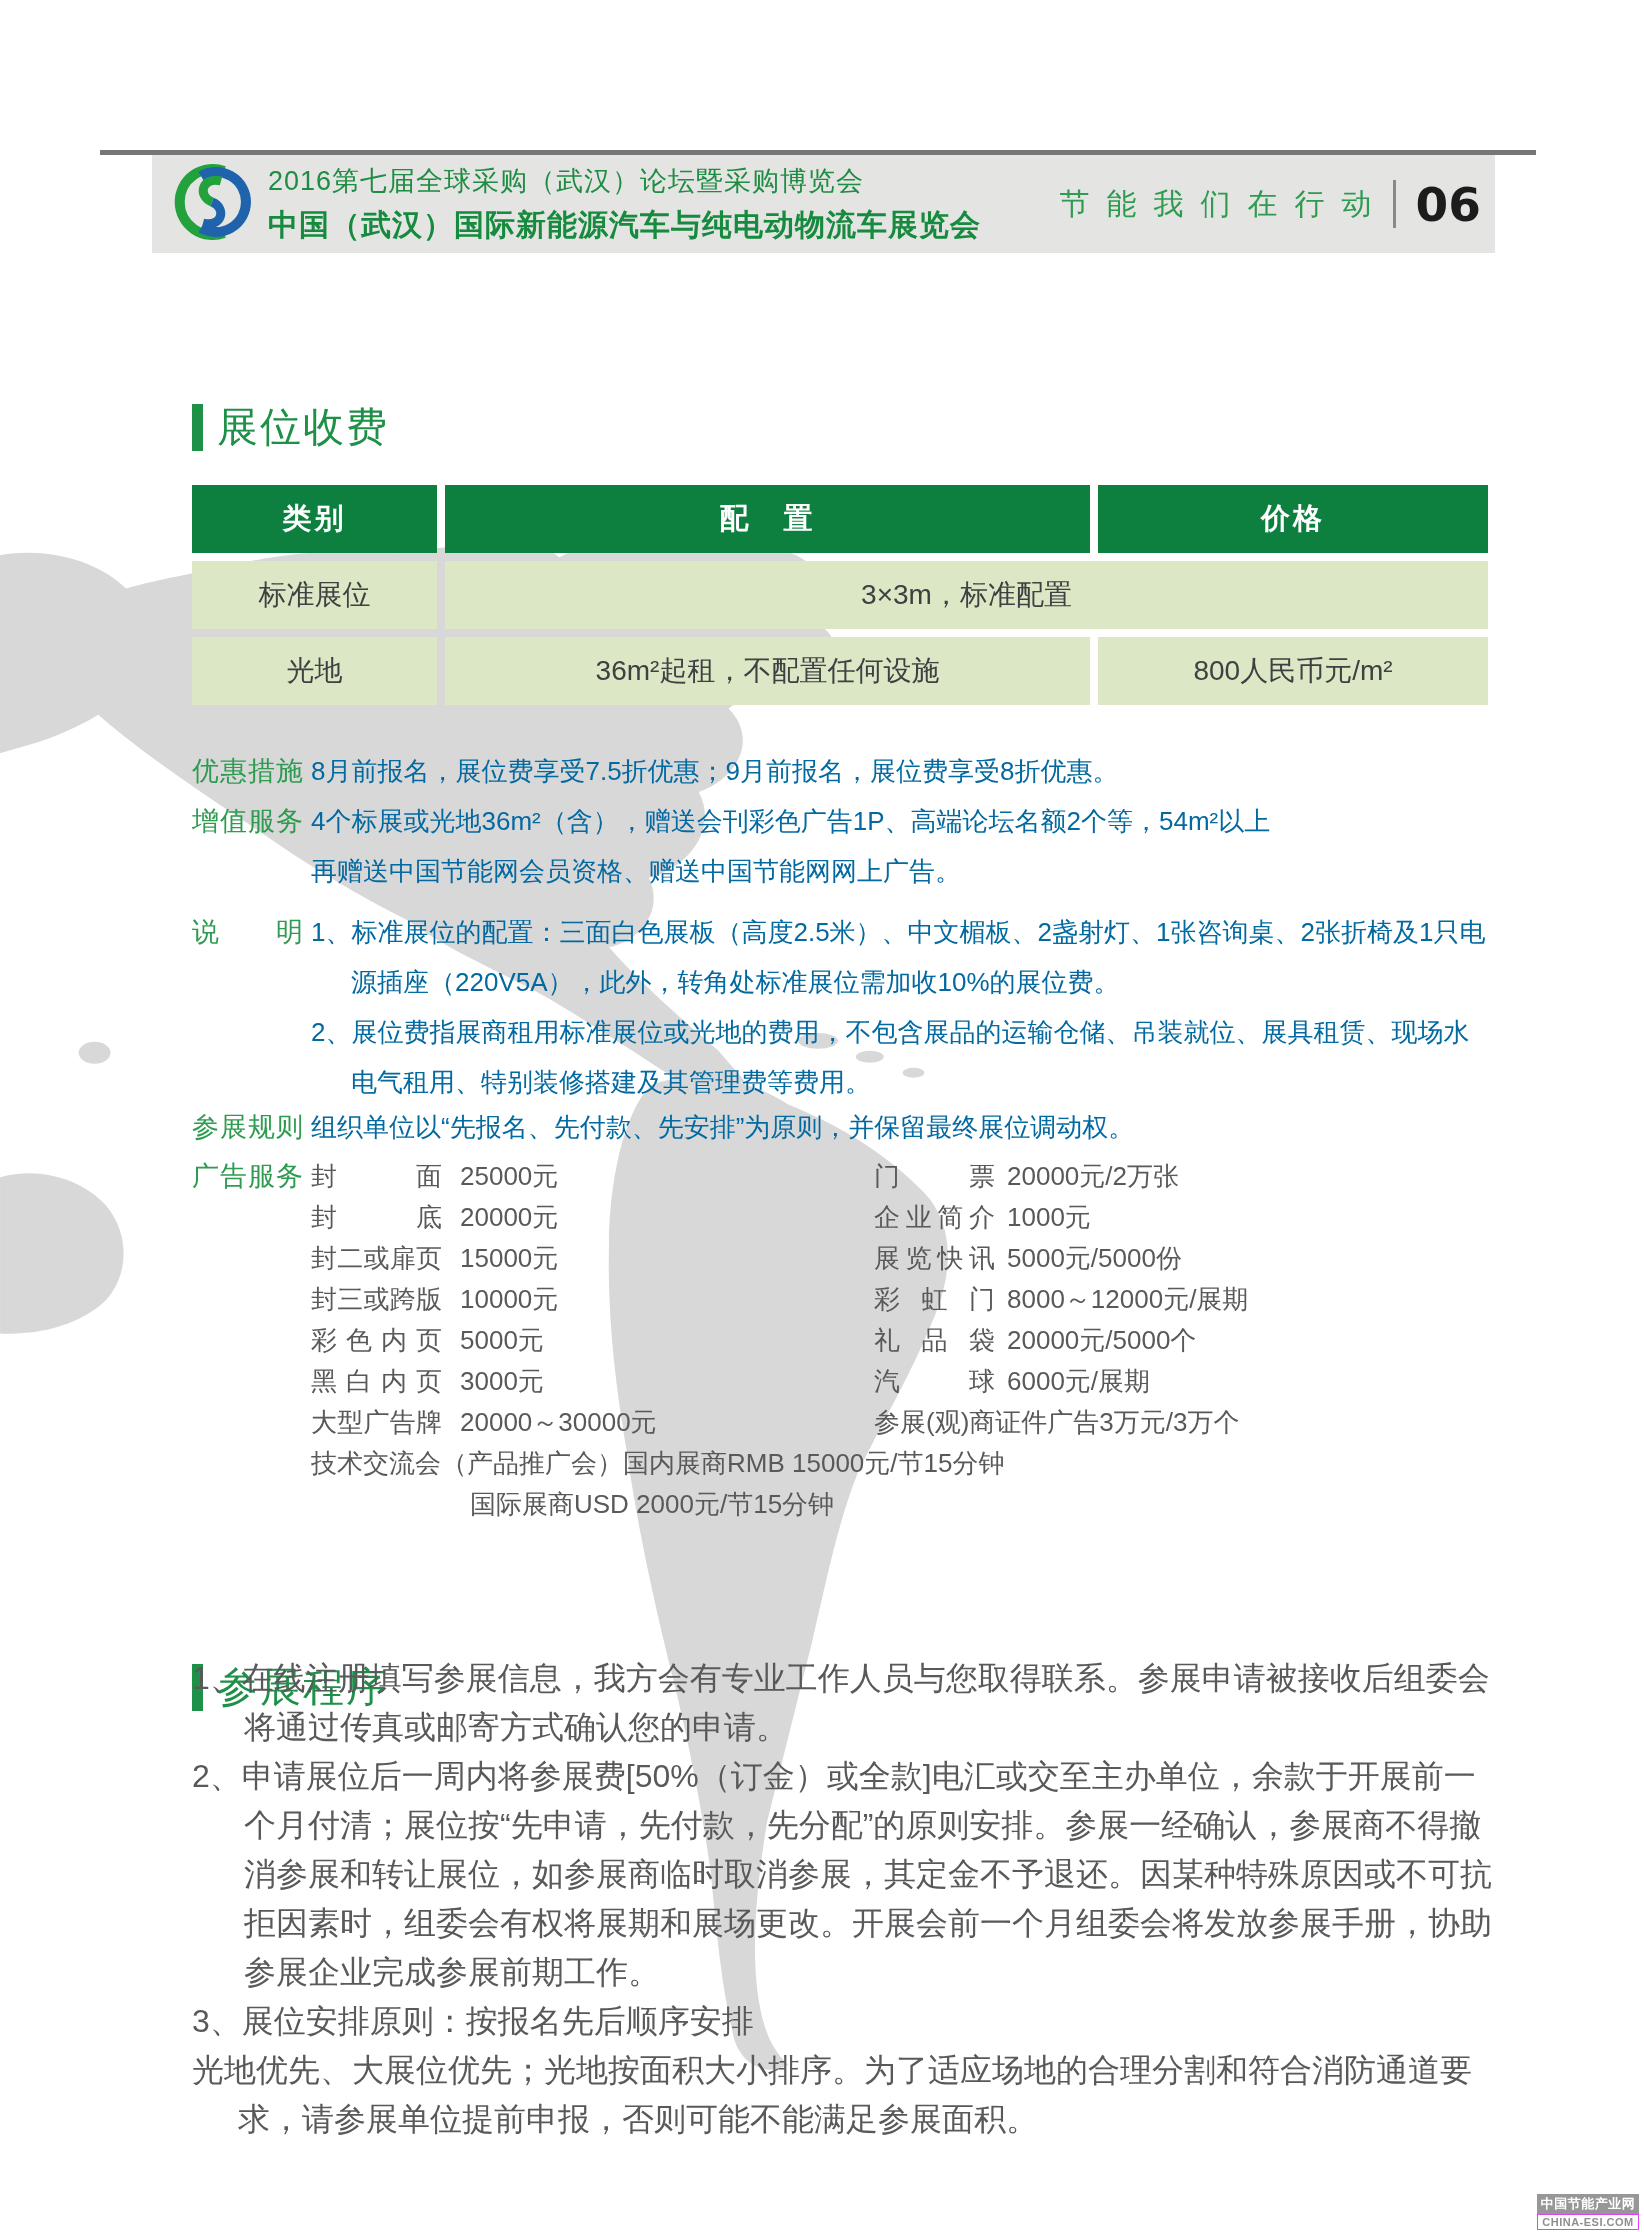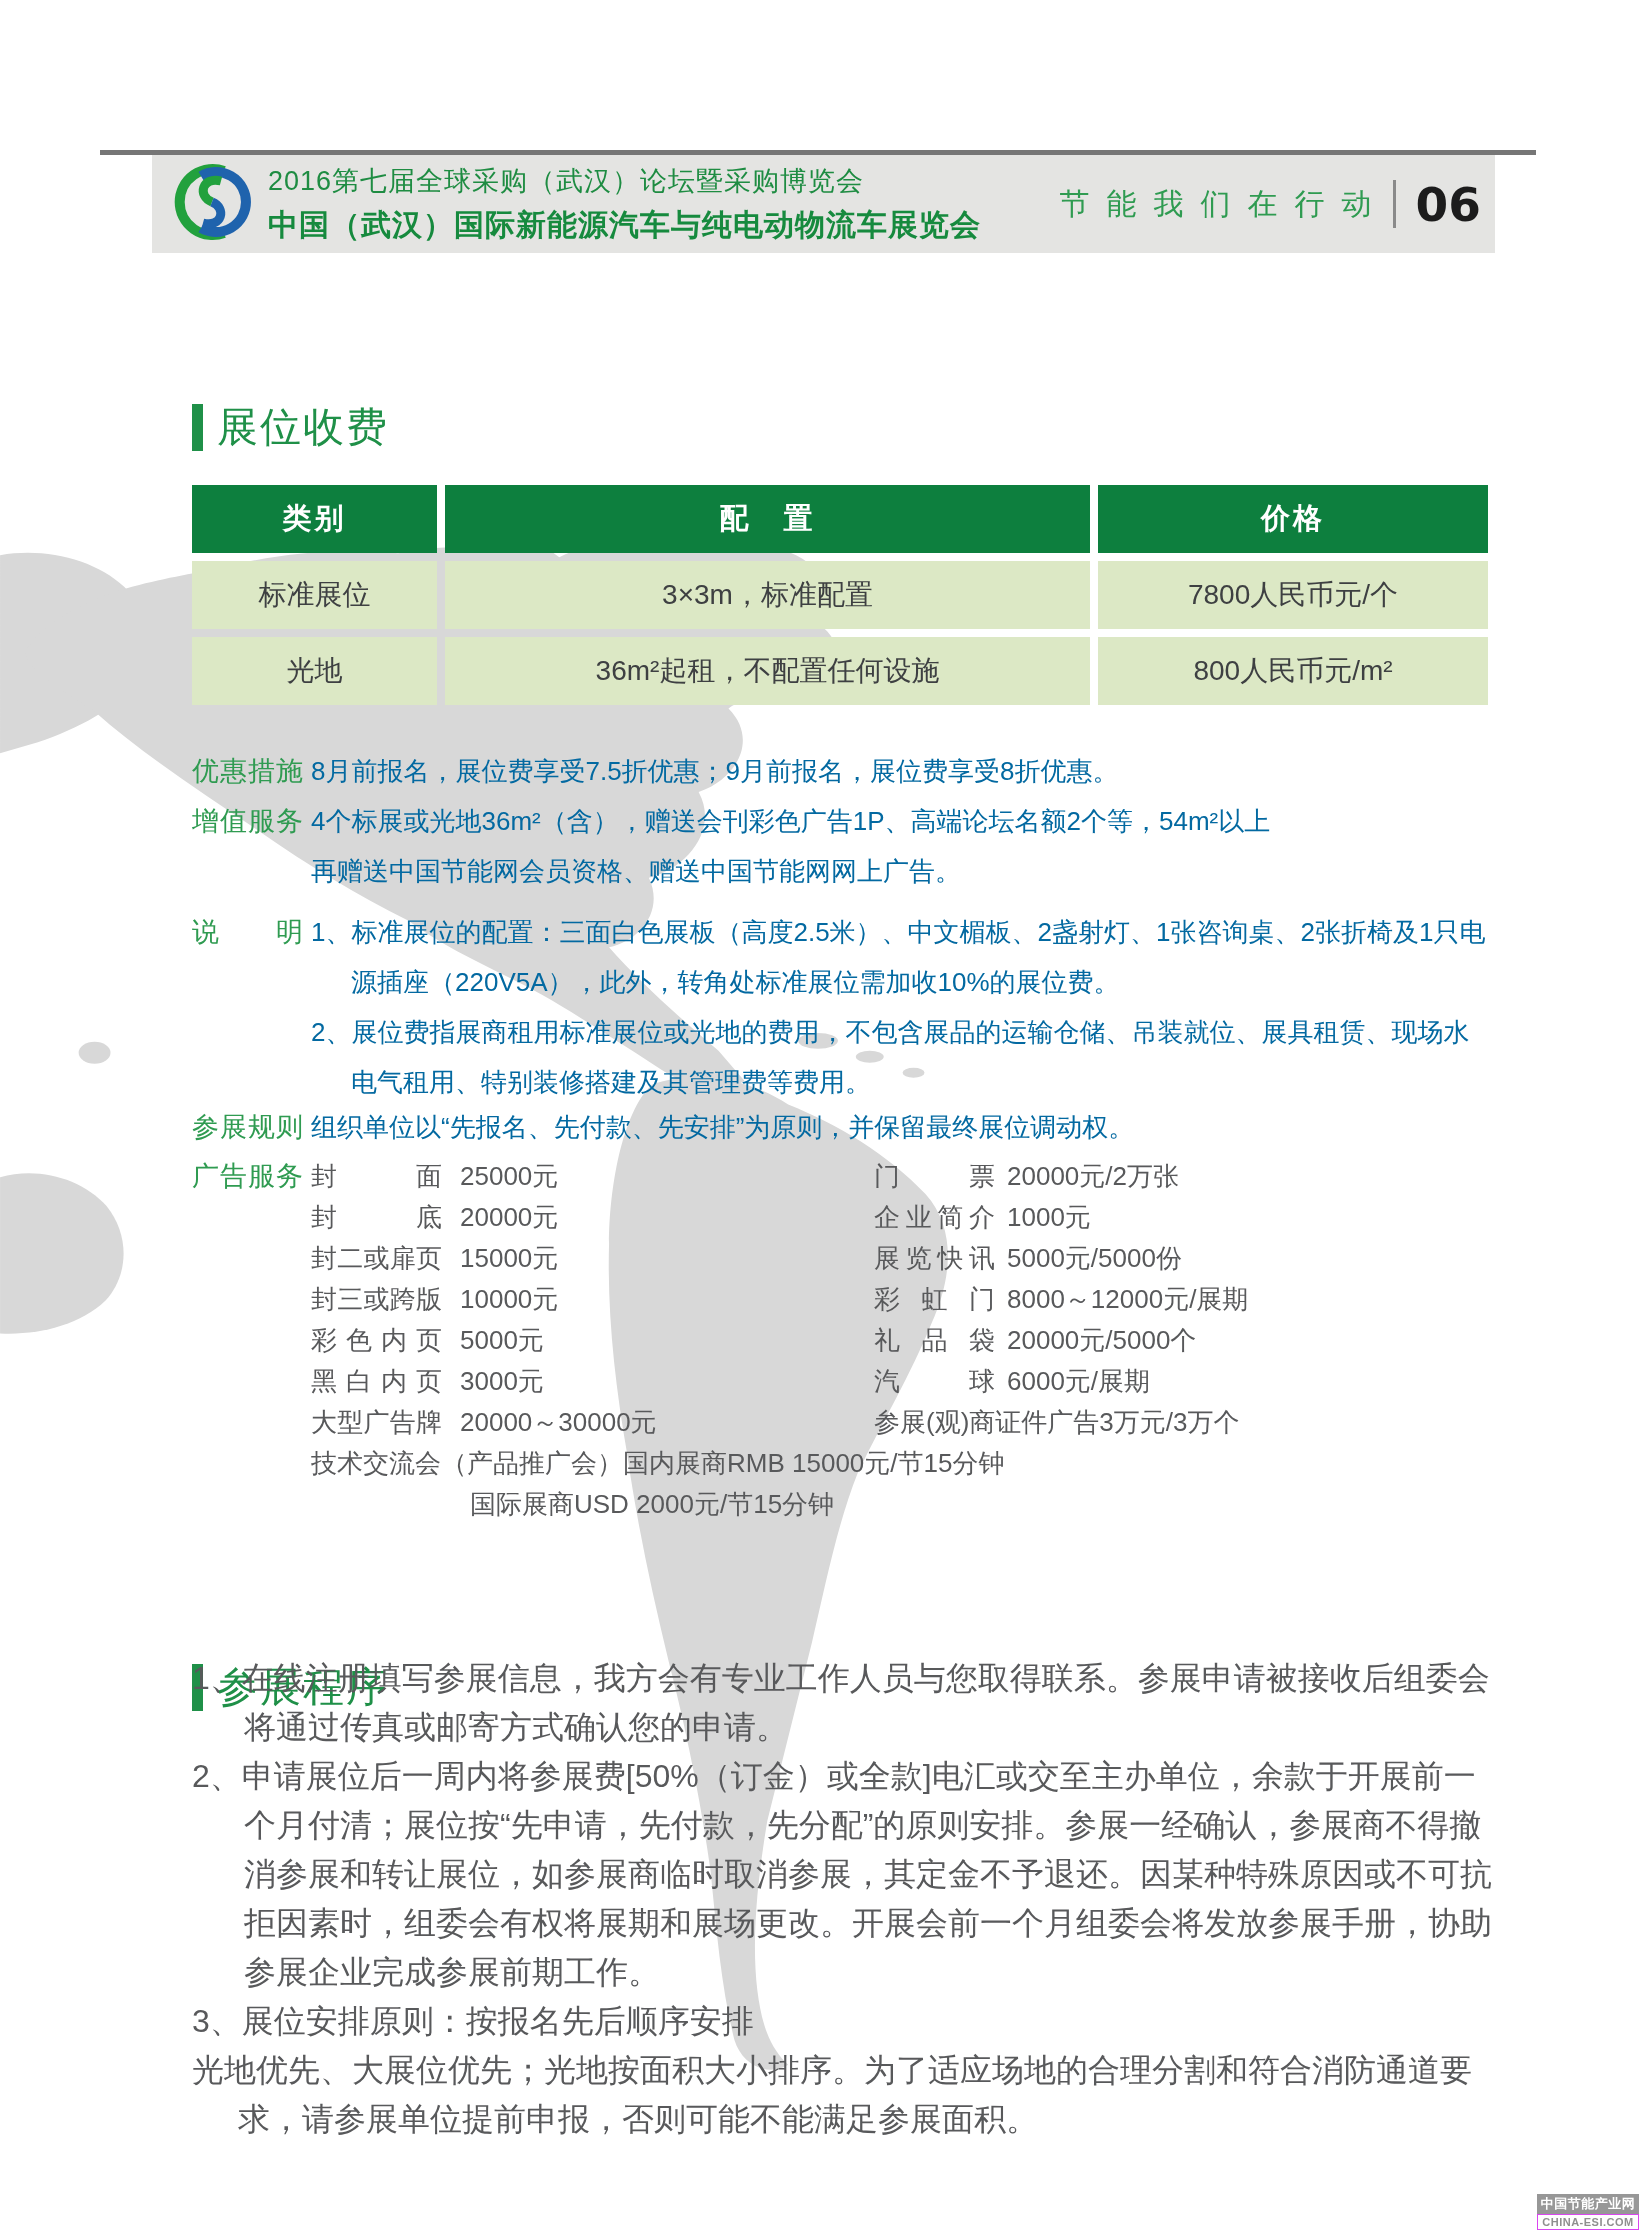--- a/index.html
+++ b/index.html
@@ -161,21 +161,20 @@
 
   <div class="fee-table">
     <div class="t-row">
       <div class="th c1">类别</div>
       <div class="th c2">配　置</div>
       <div class="th c3">价格</div>
     </div>
     <div class="t-row">
       <div class="td c1">标准展位</div>
       <div class="td c2">3×3m，标准配置</div>
-      <div class="td c3">7800人民币元/个</div>
     </div>
     <div class="t-row">
       <div class="td c1">光地</div>
       <div class="td c2">36m²起租，不配置任何设施</div>
       <div class="td c3">800人民币元/m²</div>
     </div>
   </div>
 
   <div class="note" style="top:746px;">
     <div class="n-label">优惠措施</div>

